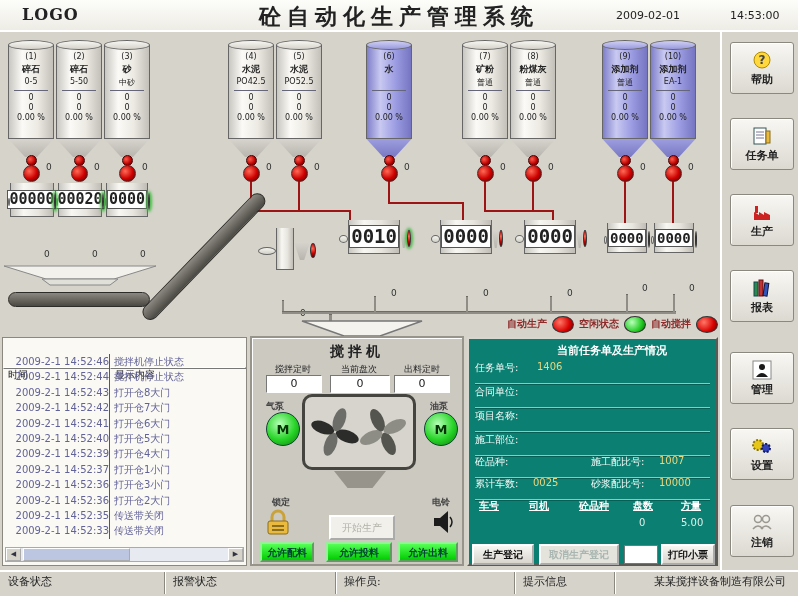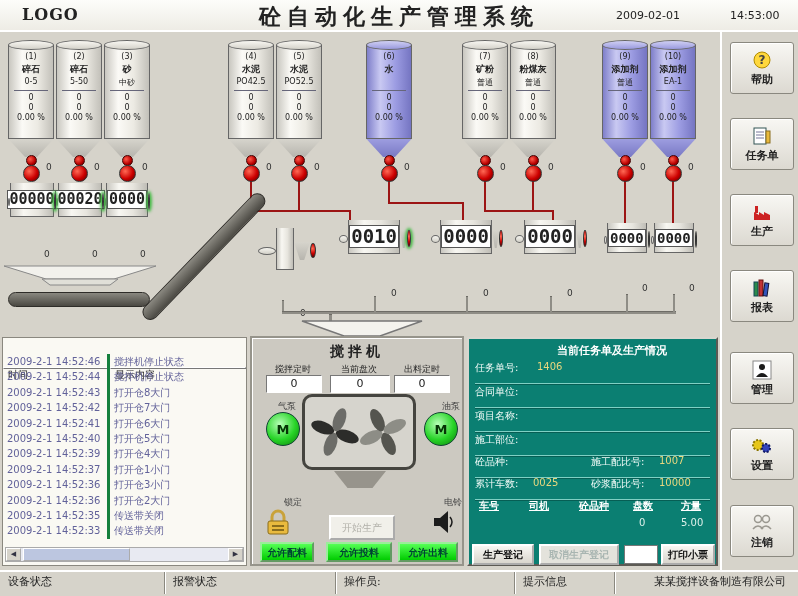--- a/index.html
+++ b/index.html
@@ -58,21 +58,21 @@
   .belt{position:absolute;background:linear-gradient(#8a8880,#4a4842);border:1px solid #2e2c28;border-radius:8px;}
   
   .log{position:absolute;left:2px;top:337px;width:245px;height:229px;background:#faf9f3;border:1px solid #8a887f;
        box-sizing:border-box;overflow:hidden;}
   .log-h{display:flex;height:16px;}
   .log-h div{background:#d6d3ca;border:1px solid;border-color:#fff #777 #777 #fff;box-sizing:border-box;
              font-size:10px;padding-left:4px;line-height:14px;margin-top:29px;}
   .lc1{width:107px;} .lc2{width:136px;}
   .log-r{display:flex;height:15.4px;font-size:10px;color:#62629a;cursor:default;}
   .log-r div{padding-left:4px;line-height:15px;white-space:nowrap;overflow:hidden;box-sizing:border-box;}
-  .log-r .lc1{border-right:3px solid #15803d;}
+  .log-r .lc1{border-right:1px solid #15803d;text-align:right;}
   .hscroll{position:absolute;left:2px;bottom:3px;width:237px;height:13px;background:#e8eaf2;border:1px solid #aaa;
            display:flex;align-items:center;}
   .harrow{width:13px;height:11px;background:#d6d3ca;border:1px outset #fff;font-size:7px;line-height:11px;text-align:center;color:#334;}
   .hthumb{width:105px;height:11px;background:#bcc6e0;border:1px outset #fff;margin-left:2px;}
   
   .inds{position:absolute;left:467px;top:315px;width:251px;height:18px;display:flex;align-items:center;justify-content:flex-end;gap:5px;}
   .ind-l{font-size:10px;color:#8d2b2b;font-weight:bold;}
   .led{width:20px;height:15px;border-radius:50%;border:1px solid #333;cursor:pointer;}
   .led.red{background:radial-gradient(circle at 35% 35%,#ff7766,#d80000 60%,#600000);}
   .led.green{background:radial-gradient(circle at 35% 35%,#baffba,#22cc22 60%,#066006);}
@@ -82,21 +82,21 @@
   .mx-title{position:absolute;left:0;right:0;top:5px;text-align:center;font-size:14px;font-weight:bold;letter-spacing:4px;}
   .mx-lbl{position:absolute;font-size:9px;text-align:center;}
   .mx-in{position:absolute;height:16px;background:#fff;border:1px solid;border-color:#777 #fff #fff #777;
          font-size:11px;text-align:center;line-height:16px;}
   .mx-box{position:absolute;left:50px;top:56px;width:114px;height:76px;background:#d6d4cd;border:3px solid #45443f;border-radius:10px;box-sizing:border-box;}
   .mx-chute{position:absolute;left:82px;top:133px;width:52px;height:17px;background:#97948c;
             clip-path:polygon(0 0,100% 0,74% 100%,26% 100%);}
   .pump{position:absolute;width:32px;height:32px;border-radius:50%;border:1px solid #143;cursor:pointer;
         background:radial-gradient(circle at 40% 35%,#b8ffb8,#27d427 55%,#0a7a0a);
         font:bold 13px "DejaVu Sans",sans-serif;color:#063306;display:flex;align-items:center;justify-content:center;}
-  .plbl{position:absolute;font-size:9px;font-weight:normal;color:#444;margin-left:12px;}
+  .plbl{position:absolute;font-size:9px;font-weight:bold;color:#444;}
   .gbtn{position:absolute;height:20px;background:linear-gradient(#55ff55,#00cc00);border:2px outset #99ee99;
         font-size:10px;font-weight:bold;text-align:center;line-height:17px;box-sizing:border-box;cursor:pointer;color:#043;}
   .startbtn{position:absolute;left:77px;top:177px;width:66px;height:25px;background:#f1f0ea;border:2px outset #fff;
             font-size:10px;color:#b2b1aa;text-align:center;line-height:21px;box-sizing:border-box;}
   
   .task{position:absolute;left:467px;top:337px;width:251px;height:229px;background:#0b7f72;
         border:2px solid;border-color:#d8d6cf #5c5a54 #5c5a54 #d8d6cf;box-sizing:border-box;color:#eaf6f2;font-size:10px;}
   .tk-title{position:absolute;left:0;right:0;top:4px;text-align:center;font-size:11px;font-weight:bold;color:#fff;padding-left:39px;}
   .tk-row{position:absolute;left:6px;right:6px;border-bottom:1px solid #7fd0c4;box-shadow:0 1px 0 #065e54;height:22px;}
   .tk-l{position:absolute;font-size:10px;color:#f2fbf8;}
@@ -393,20 +393,28 @@
 
   <div class="pg" style="left:282px;top:300px;width:2px;height:12px"></div>
   <div class="pg" style="left:282px;top:311px;width:394px;height:3px"></div>
   <div class="pg" style="left:374px;top:296px;width:2px;height:16px"></div>
   <div class="pg" style="left:466px;top:296px;width:2px;height:16px"></div>
   <div class="pg" style="left:550px;top:296px;width:2px;height:16px"></div>
   <div class="pg" style="left:626px;top:294px;width:2px;height:18px"></div>
   <div class="pg" style="left:673px;top:294px;width:2px;height:18px"></div>
   <div class="pg" style="left:329px;top:314px;width:3px;height:10px"></div>
 
+  <div class="inds">
+    <span class="ind-l">自动生产</span>
+      <span class="led red"></span>
+    <span class="ind-l">空闲状态</span>
+      <span class="led green"></span>
+    <span class="ind-l">自动搅拌</span>
+      <span class="led red"></span>
+  </div>
 
   <div class="log">
     <div class="log-h">
       <div class="lc1">时间</div>
       <div class="lc2">显示内容</div>
     </div>
     <div class="log-r">
         <div class="lc1">2009-2-1 14:52:46</div>
         <div>搅拌机停止状态</div>
       </div>

